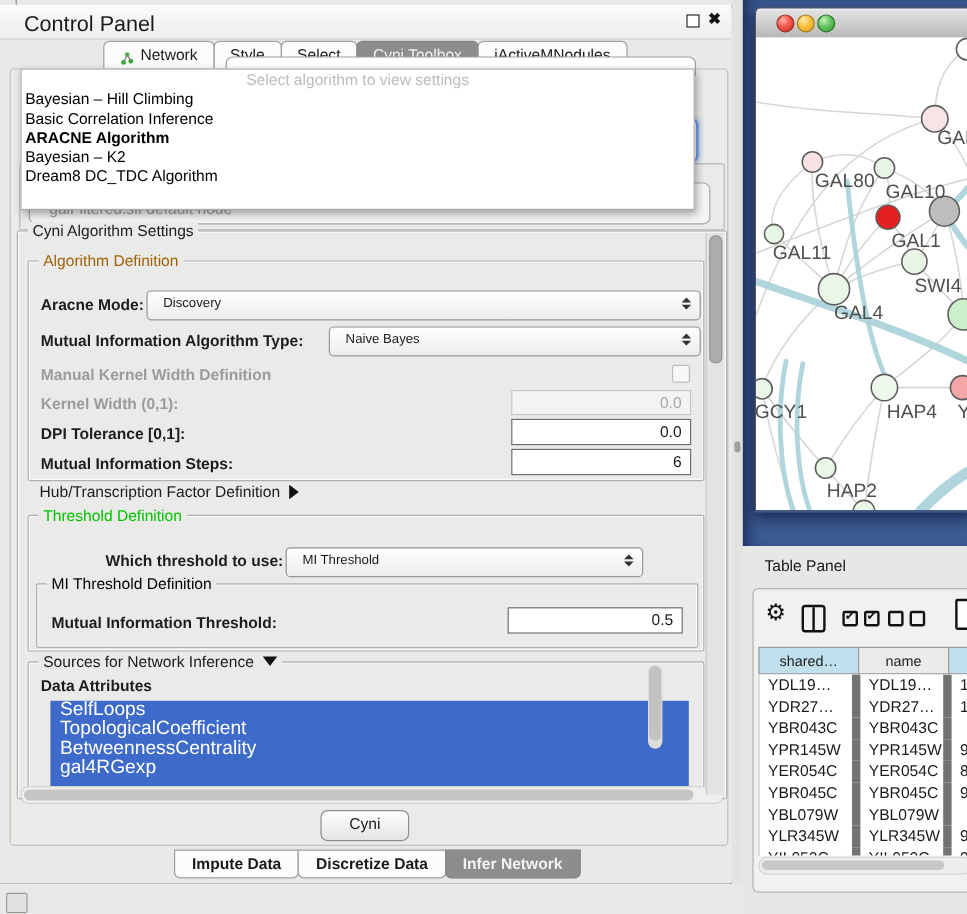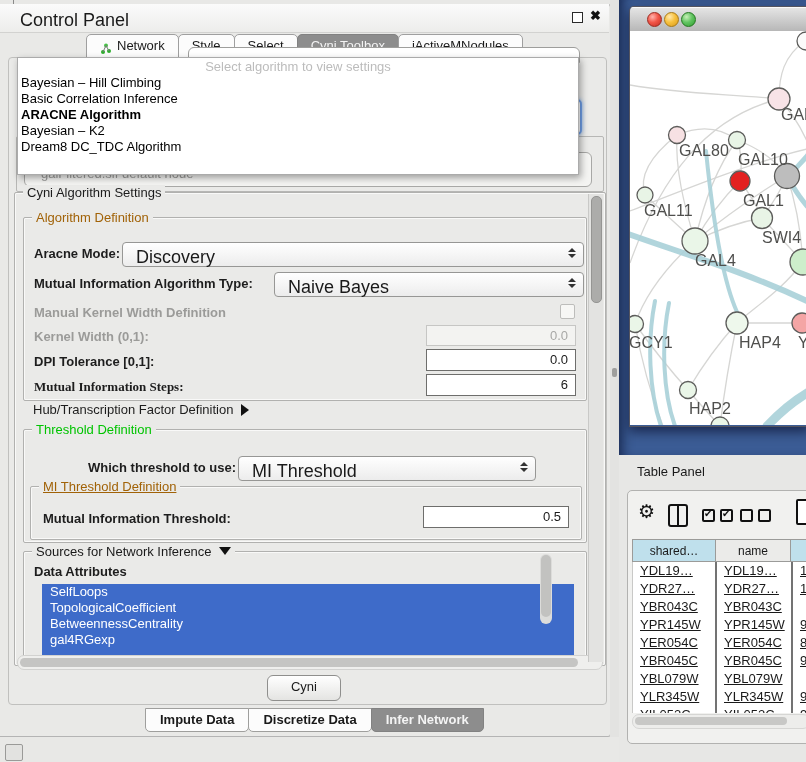--- a/index.html
+++ b/index.html
@@ -44,38 +44,38 @@
   .gtitle{position:absolute;top:-8px;left:8px;background:#eaeae8;padding:0 4px;font-size:13px;line-height:15px;white-space:nowrap;}
   .settings{left:14px;top:192px;width:590px;height:472px;}
   .settings>.gtitle{color:#1c1c1c;}
   .vscroll{left:588px;top:194px;width:14px;height:468px;background:#e3e3e1;border-left:1px solid #c9c9c7;}
   .vthumb{position:absolute;left:2px;top:2px;width:9px;height:105px;background:#acacaa;border:1px solid #959593;border-radius:5px;}
 
   .lbl{font-size:13px;font-weight:bold;color:#1d1d1d;white-space:nowrap;}
   .lbl.dis{color:#9b9b99;}
   .plain{font-size:13px;color:#1d1d1d;white-space:nowrap;}
 
-  .combo{background:linear-gradient(#ffffff,#ececec);border:1px solid #979795;border-radius:4px;font-size:18px;}
+  .combo{background:linear-gradient(#ffffff,#ececec);border:1px solid #979795;border-radius:4px;font-size:11px;}
   .combo .val{position:absolute;left:13px;top:4px;}
   .arrows{position:absolute;right:7px;top:5px;width:8px;}
   .arrows i{display:block;width:0;height:0;border-left:4px solid transparent;border-right:4px solid transparent;}
   .arrows .up{border-bottom:4px solid #333;margin-bottom:2px;}
   .arrows .dn{border-top:4px solid #333;}
 
   .field{background:#fff;border:1.5px solid #6e6e6c;font-size:13px;text-align:right;padding-right:7px;box-sizing:border-box;}
   .field.dis{background:#f3f3f1;border:1px solid #c6c6c4;color:#a8a8a6;}
   .cbx{width:13px;height:13px;background:#f7f7f5;border:1px solid #bdbdbb;border-radius:2px;}
 
   .tri-right:after{content:"";display:inline-block;margin-left:8px;width:0;height:0;
       border-top:6px solid transparent;border-bottom:6px solid transparent;border-left:8px solid #111;vertical-align:-2px;}
   .tri-down:after{content:"";display:inline-block;margin-left:7px;width:0;height:0;
       border-left:6px solid transparent;border-right:6px solid transparent;border-top:8px solid #111;vertical-align:1px;}
 
   .attr-list{background:#3e6bc9;overflow:hidden;}
-  .attr-item{height:16px;line-height:16px;color:#fff;font-size:13px;padding-left:8px;white-space:nowrap;}
+  .attr-item{height:16px;line-height:16px;color:#fff;font-size:16px;padding-left:8px;white-space:nowrap;}
   .list-scroll{position:absolute;left:516px;top:2px;width:12px;height:70px;background:#dcdcda;border-radius:6px;}
   .list-thumb{position:absolute;left:1px;top:1px;width:10px;height:62px;background:#c2c2c0;border-radius:5px;}
   .hscroll{background:#efefed;border:1px solid #d2d2d0;border-radius:7px;}
   .hthumb{position:absolute;left:2px;top:2px;height:9px;background:#c5c5c3;border-radius:5px;}
 
   .btn{background:linear-gradient(#ffffff,#e4e4e2);border:1px solid #8f8f8d;border-radius:6px;
        font-size:13px;text-align:center;line-height:22px;}
 
   .btabs{left:145px;top:708px;display:flex;height:23px;}
   .btab{height:22px;line-height:22px;padding:0 14px;background:#fcfcfc;border:1px solid #9f9f9d;
@@ -116,21 +116,21 @@
   .doc-ico{position:absolute;left:168px;top:8px;width:13px;height:22px;border:2px solid #111;border-radius:2px;background:#fff;}
   .thead{position:absolute;left:4px;top:48px;display:flex;height:23px;}
   .hcell{border:1px solid #9b9b99;margin-right:-1px;font-size:12px;text-align:center;line-height:22px;
          box-sizing:border-box;overflow:hidden;white-space:nowrap;}
   .hc0{width:84px;background:#bfe0ec;}
   .hc1{width:76px;background:#ebebe9;}
   .hc2{width:46px;background:#bfe0ec;}
   #table-body{position:absolute;left:4px;top:71px;width:206px;height:151px;overflow:hidden;background:#fff;border-left:1px solid #c9c9c7;}
   .trow{display:flex;height:18px;}
   .tcell{font-size:13px;line-height:18px;padding-left:7px;box-sizing:border-box;overflow:hidden;
-         white-space:nowrap;border-right:2px solid #737373;text-decoration:underline;}
+         white-space:nowrap;border-right:7px solid #737373;}
   .tcell.c0{width:84px;}
   .tcell.c1{width:76px;}
   .tcell.c2{width:46px;}
   .tp-hscroll{position:absolute;left:4px;top:223px;width:176px;height:13px;background:#ededeb;border:1px solid #d6d6d4;border-radius:7px;}
   .tp-hthumb{position:absolute;left:2px;top:2px;width:152px;height:8px;background:#c8c8c6;border-radius:4px;}
 
   .mini-ico{left:5px;top:744px;width:16px;height:15px;border:1.5px solid #9a9a98;background:#e2e2e0;border-radius:2px;}
 </style>
 </head>
 <body>
@@ -216,40 +216,40 @@
 
       <span class="lbl dis abs" style="left:10px;top:87px;">Manual Kernel Width Definition</span>
       <div class="cbx abs" style="left:536px;top:86px;"></div>
 
       <span class="lbl dis abs" style="left:10px;top:111px;">Kernel Width (0,1):</span>
       <div class="field dis abs" style="left:402px;top:107px;width:150px;height:21px;line-height:19px;">0.0</div>
 
       <span class="lbl abs" style="left:10px;top:136px;">DPI Tolerance [0,1]:</span>
       <div class="field abs" style="left:402px;top:131px;width:150px;height:22px;line-height:19px;">0.0</div>
 
-      <span class="lbl abs" style="left:10px;top:161px;font-family:Liberation Serif, serif;">Mutual Information Steps:</span>
+      <span class="lbl abs" style="left:10px;top:161px;">Mutual Information Steps:</span>
       <div class="field abs" style="left:402px;top:156px;width:150px;height:22px;line-height:19px;">6</div>
     </div>
 
     <span class="plain tri-right abs" style="left:18px;top:209px;">Hub/Transcription Factor Definition</span>
 
     <div class="group" style="position:absolute;left:8px;top:236px;width:562px;height:112px;">
       <span class="gtitle" style="color:#00c400;">Threshold Definition</span>
 
       <span class="lbl abs" style="left:64px;top:30px;">Which threshold to use:</span>
       <div class="combo abs" style="left:214px;top:26px;width:296px;height:23px;">
         <span class="val">MI Threshold</span>
         <span class="arrows">
             <i class="up"></i>
             <i class="dn"></i>
           </span>
       </div>
 
       <div class="group" style="position:absolute;left:6px;top:56px;width:550px;height:52px;">
-        <span class="gtitle" style="color:#a16207;text-decoration:underline;">MI Threshold Definition</span>
+        <span class="gtitle" style="color:#000000;">MI Threshold Definition</span>
         <span class="lbl abs" style="left:12px;top:24px;">Mutual Information Threshold:</span>
         <div class="field abs" style="left:392px;top:19px;width:146px;height:22px;line-height:19px;">0.5</div>
       </div>
     </div>
 
     <div class="group" style="position:absolute;left:8px;top:358px;width:562px;height:106px;">
       <span class="gtitle tri-down">Sources for Network Inference</span>
       <span class="lbl abs" style="left:10px;top:12px;">Data Attributes</span>
       <div class="attr-list abs" id="attr-list" style="left:18px;top:32px;width:532px;height:74px;">
           <div class="attr-item">SelfLoops</div>

